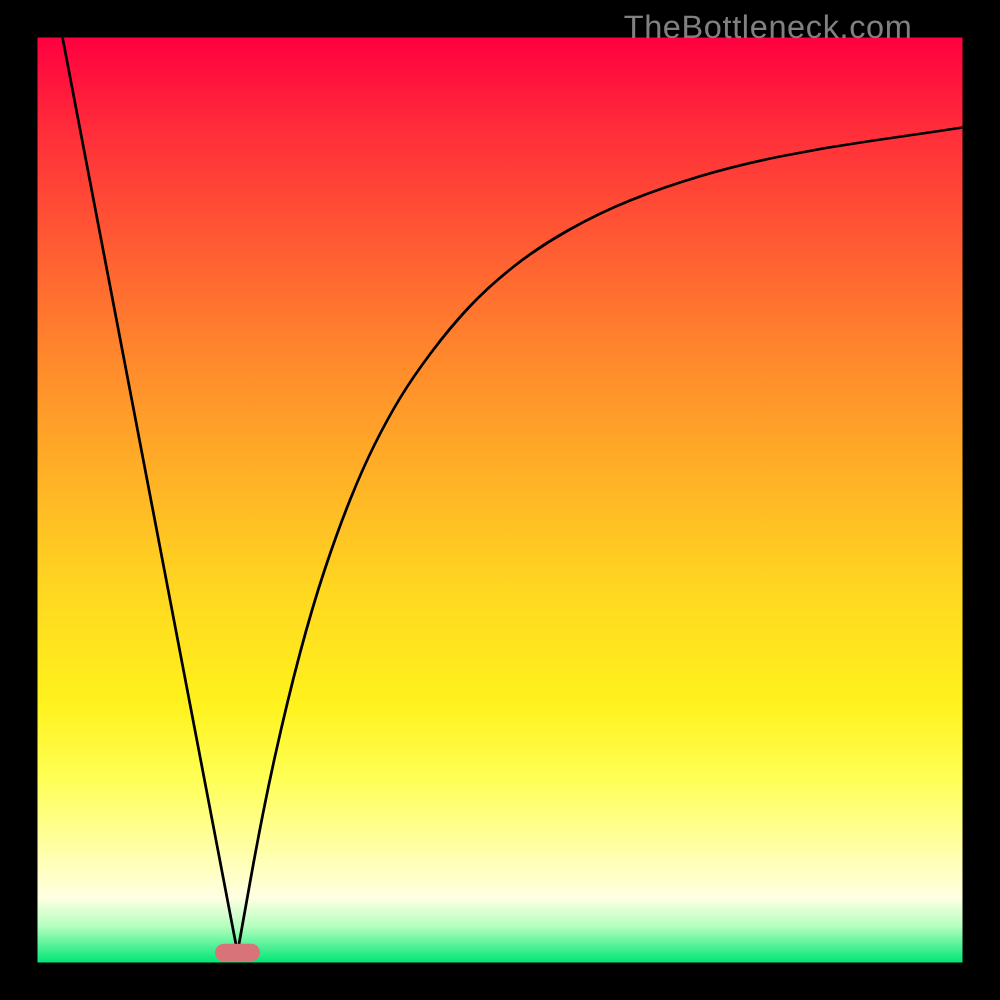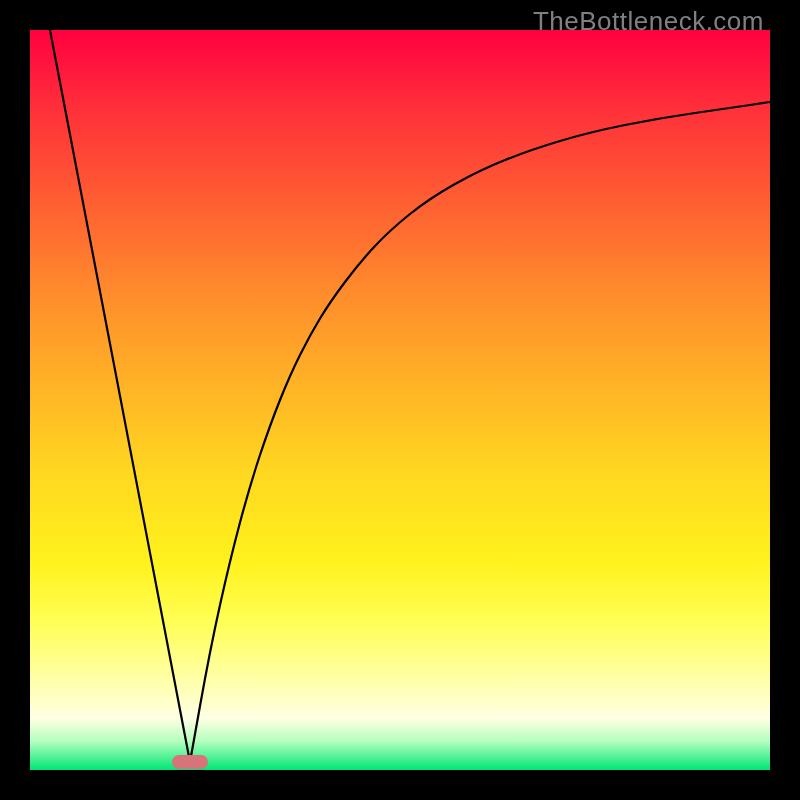--- a/index.html
+++ b/index.html
@@ -9,21 +9,20 @@
     height: 800px;
     overflow: hidden;
     background: #000;
     font-family: Arial, Helvetica, sans-serif;
   }
   .frame {
     position: relative;
     width: 764px;
     height: 800px;
     background: #000;
-    padding-left: 34px;
   }
   .plot-area {
     position: absolute;
     left: 30px;
     top: 30px;
     width: 740px;
     height: 740px;
     background: linear-gradient(
       to bottom,
       #ff0040 0%,

